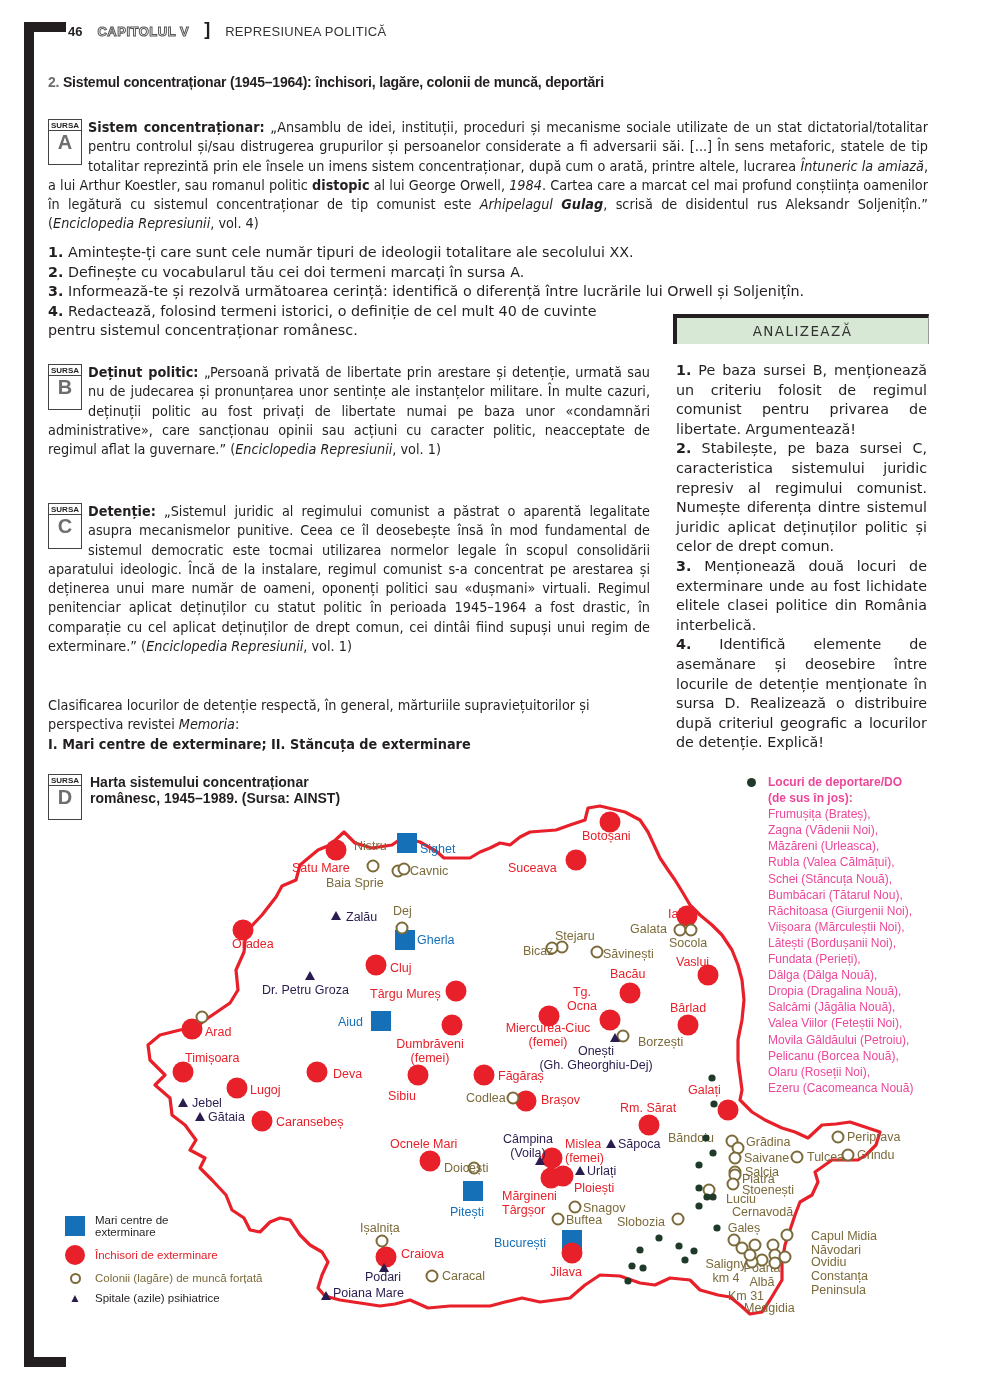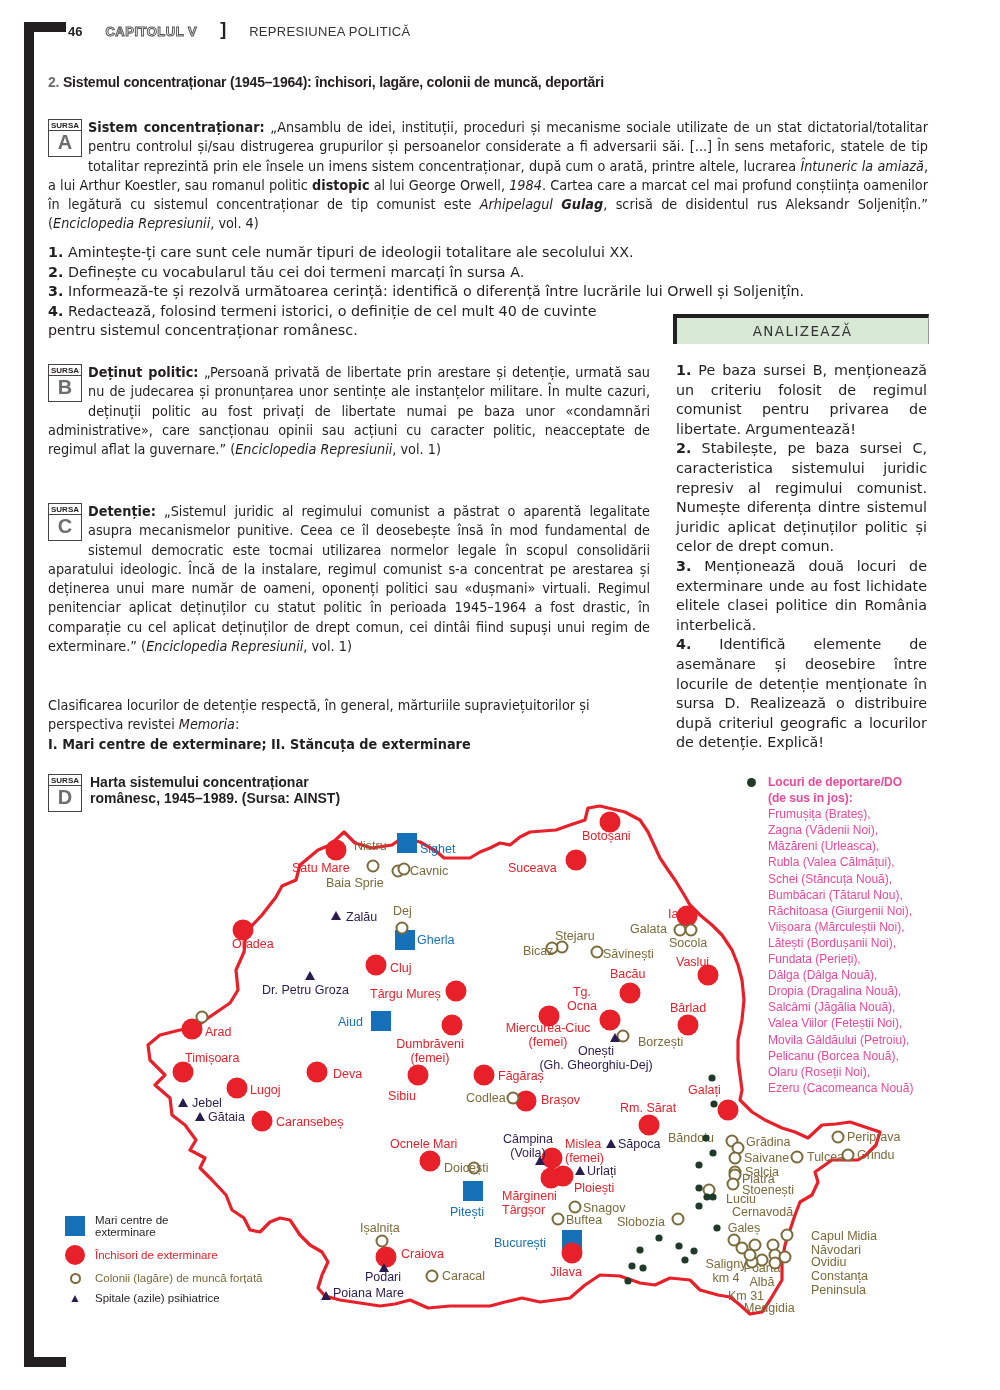--- a/index.html
+++ b/index.html
@@ -1,29 +1,29 @@
 <!DOCTYPE html>
 <html><head>
 <meta charset="utf-8">
 <style>
   * { box-sizing: border-box; margin: 0; padding: 0; }
   html, body { width: 1000px; height: 1390px; background: #fff; overflow: hidden; }
   body { position: relative; font-family: "DejaVu Sans", sans-serif; color: #1f1f1f; }
   .bracket-v { position: absolute; left: 24px; top: 22px; width: 10px; height: 1345px; background: #231f20; }
   .bracket-top { position: absolute; left: 24px; top: 22px; width: 42px; height: 10px; background: #231f20; }
   .bracket-bot { position: absolute; left: 24px; top: 1357px; width: 42px; height: 10px; background: #231f20; }
-  .running-head { position: absolute; left: 68px; top: 22px; font-family: "Liberation Sans", sans-serif; font-size: 13px; display: flex; align-items: center; gap: 23px; }
+  .running-head { position: absolute; left: 68px; top: 22px; font-family: "Liberation Sans", sans-serif; font-size: 13px; display: flex; align-items: center; gap: 15px; }
   .rh-page { font-weight: bold; color: #231f20; }
   .rh-chapter { font-weight: bold; color: #fff; -webkit-text-stroke: 1px #555; letter-spacing: 0.5px; }
   .rh-bracket { font-weight: bold; font-size: 18px; color: #231f20; margin-top: -3px; }
   .rh-title { color: #333; letter-spacing: 0.3px; }
   .section-title { position: absolute; left: 48px; top: 74px; width: 900px; font-family: "Liberation Sans", sans-serif; font-weight: bold; font-size: 14px; color: #231f20; letter-spacing: -0.2px; }
   .section-title .num { color: #6d6e71; }
   .p { position: absolute; font-family: "DejaVu Sans Condensed", "DejaVu Sans", sans-serif; font-stretch: condensed; font-size: 14.3px; line-height: 19.3px; color: #231f20; text-align: justify; }
-  .sursa { display: inline-block; float: left; width: 34px; height: 38px; border: 1.5px solid #444; margin: 1px 6px 0 0; position: relative; }
+  .sursa { display: inline-block; float: left; width: 34px; height: 46px; border: 1.5px solid #444; margin: 1px 6px 0 0; position: relative; }
   .sursa .s-lbl { position: absolute; top: 0; left: 0; right: 0; height: 11px; font-size: 8px; font-weight: bold; text-align: center; line-height: 11px; color: #231f20; border-bottom: 1px solid #444; font-family: "Liberation Sans", sans-serif; }
   .sursa .s-let { position: absolute; top: 11px; left: 0; right: 0; font-size: 20px; font-weight: bold; text-align: center; line-height: 22px; color: #6d6e71; font-family: "Liberation Sans", sans-serif; }
   b { font-weight: bold; }
   i { font-style: italic; }
   .q-list { position: absolute; left: 48px; top: 243px; width: 860px; font-family: "DejaVu Sans", sans-serif; font-size: 14.3px; line-height: 19.5px; color: #231f20; }
   .q-list div { white-space: nowrap; }
   .analyze-box { position: absolute; left: 673px; top: 314px; width: 256px; height: 30px; background: #d7e8d5; border-top: 4px solid #231f20; border-left: 4px solid #231f20; border-right: 1px solid #999; display: flex; align-items: center; justify-content: center; font-family: "DejaVu Sans", sans-serif; font-size: 13.5px; letter-spacing: 1.4px; color: #333; }
   .analyze-text { position: absolute; left: 676px; top: 361px; width: 251px; font-size: 14.3px; line-height: 19.6px; text-align: justify; color: #231f20; }
   .map-title { position: absolute; left: 48px; top: 774px; display: flex; gap: 8px; }
   .map-title .mt-text { font-family: "Liberation Sans", sans-serif; font-weight: bold; font-size: 14px; line-height: 16px; color: #231f20; width: 280px; }

